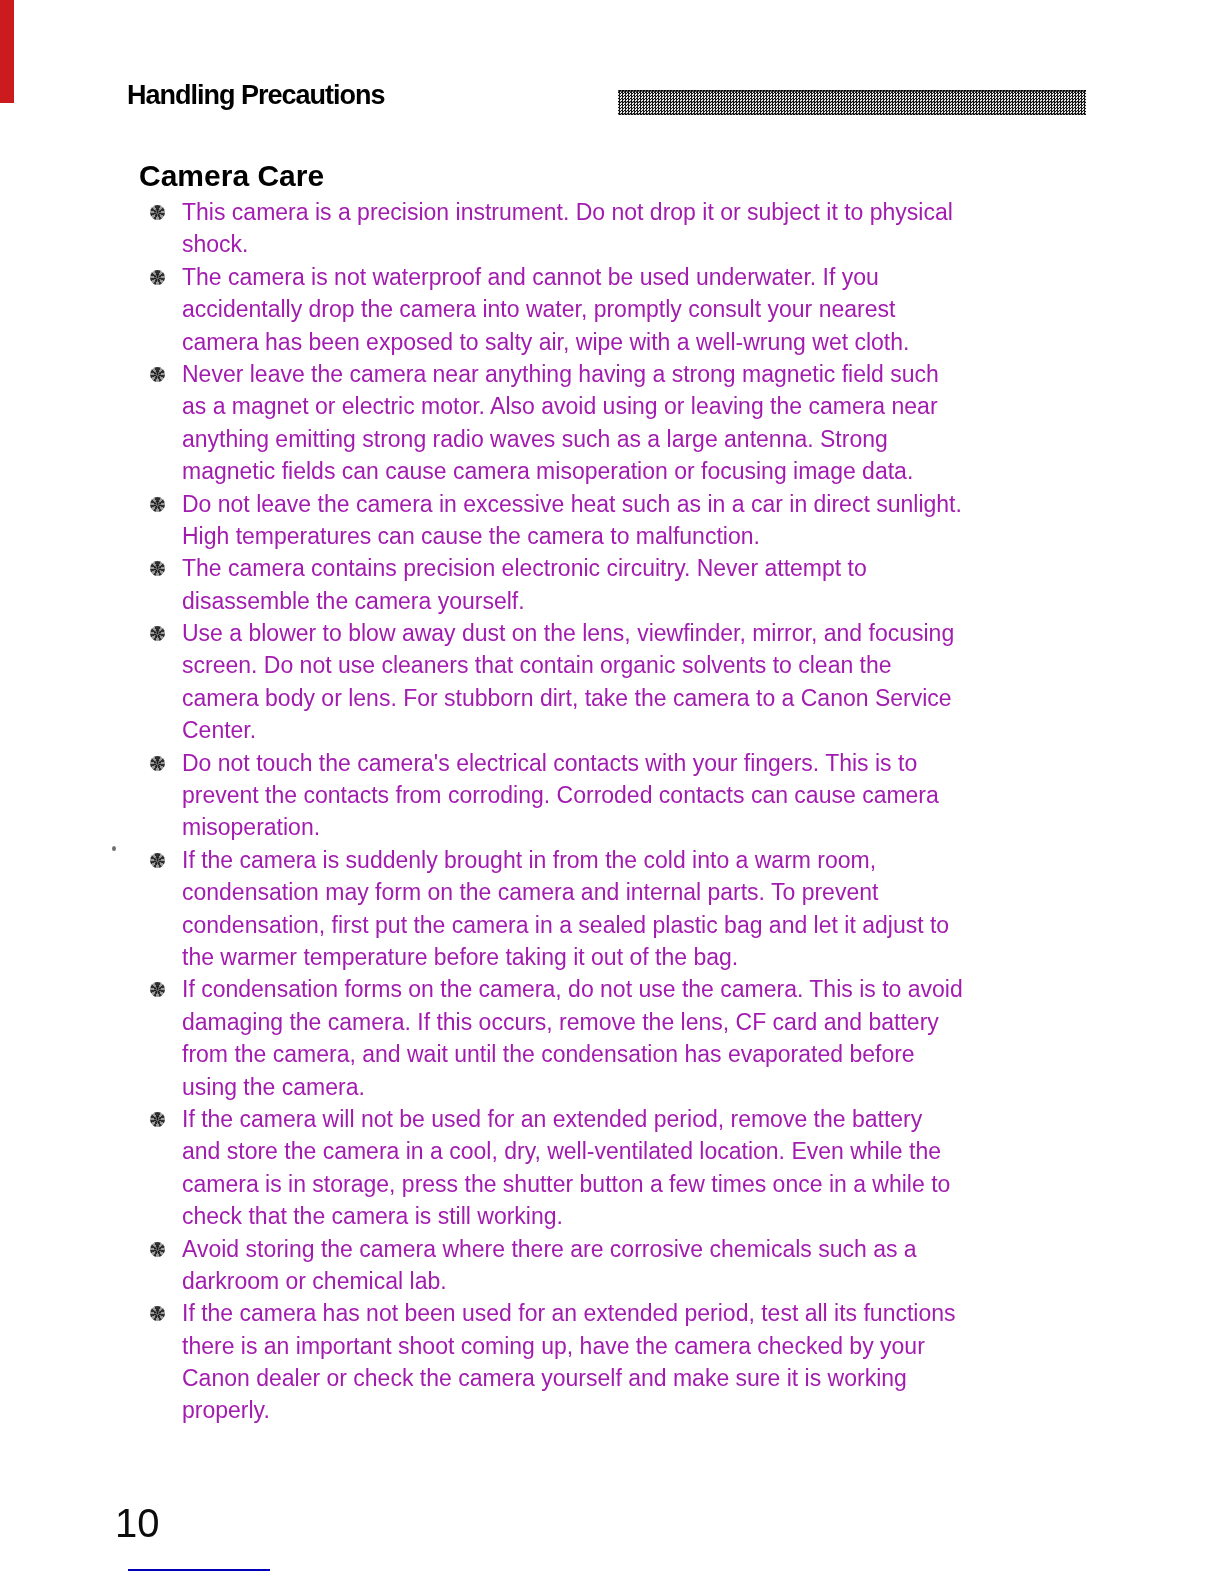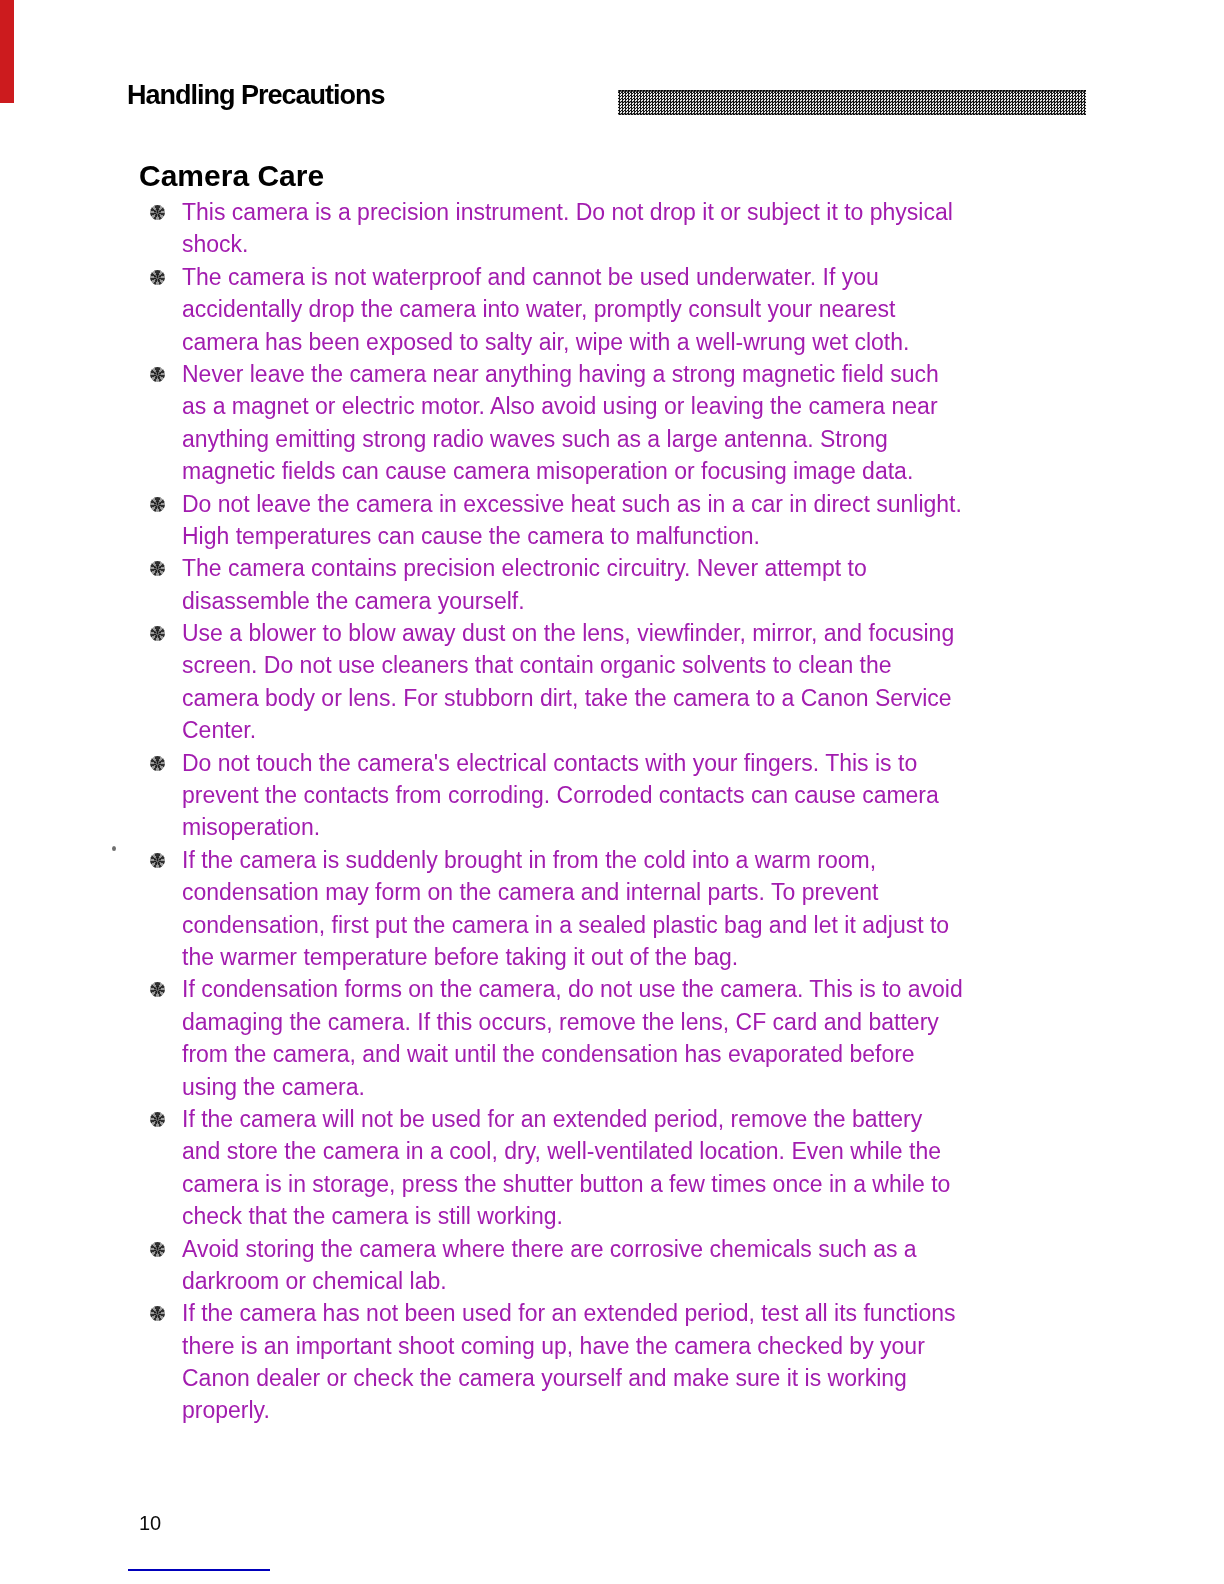--- a/index.html
+++ b/index.html
@@ -71,22 +71,22 @@
   }
   .speck {
     position: absolute;
     left: 112px; top: 846px;
     width: 4px; height: 5px;
     border-radius: 50%;
     background: #6f6f6f;
   }
   .page-number {
     position: absolute;
-    left: 139px; top: 1502px;
-    font-size: 20px;
+    left: 115px; top: 1502px;
+    font-size: 40px;
     line-height: 42px;
     color: #0c0c0c;
   }
   .footer-rule {
     position: absolute;
     left: 128px; top: 1569px;
     width: 142px; height: 2px;
     background: #0000bb;
   }
 </style>

